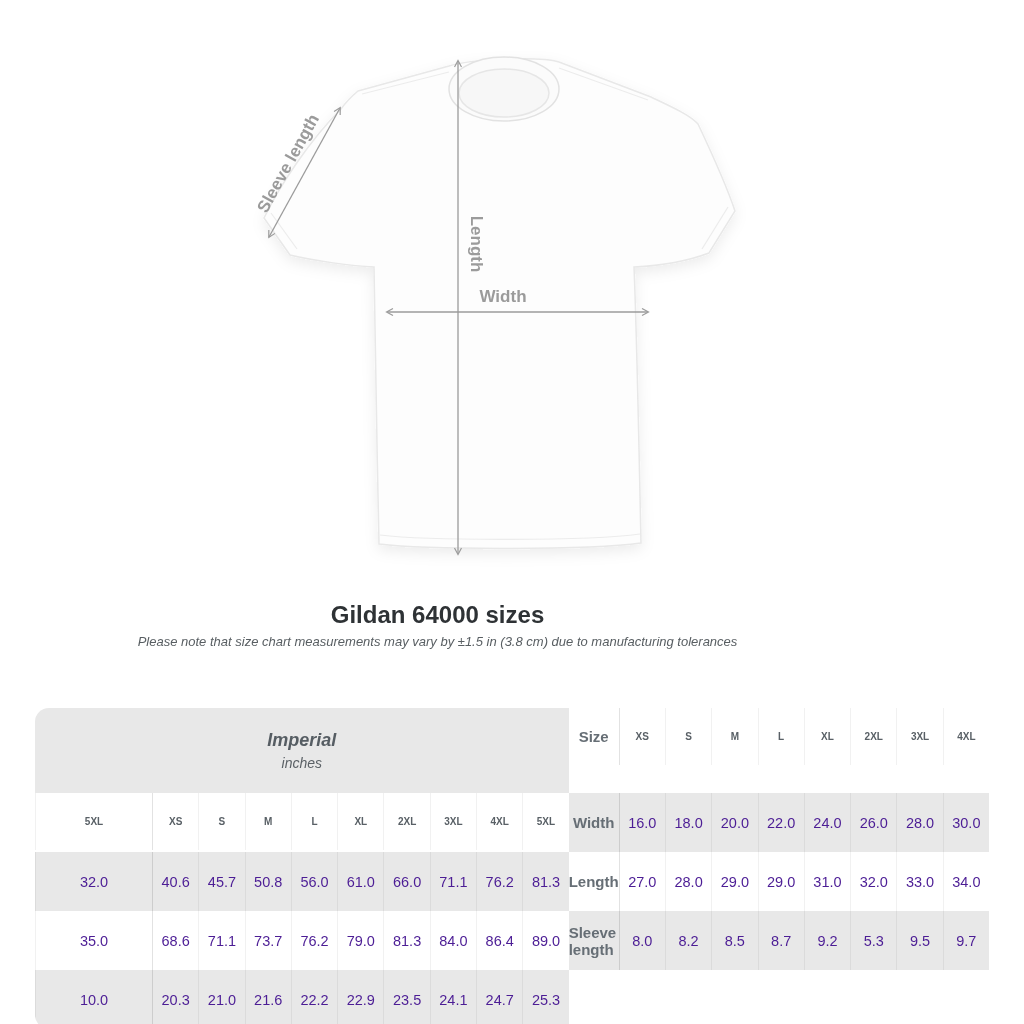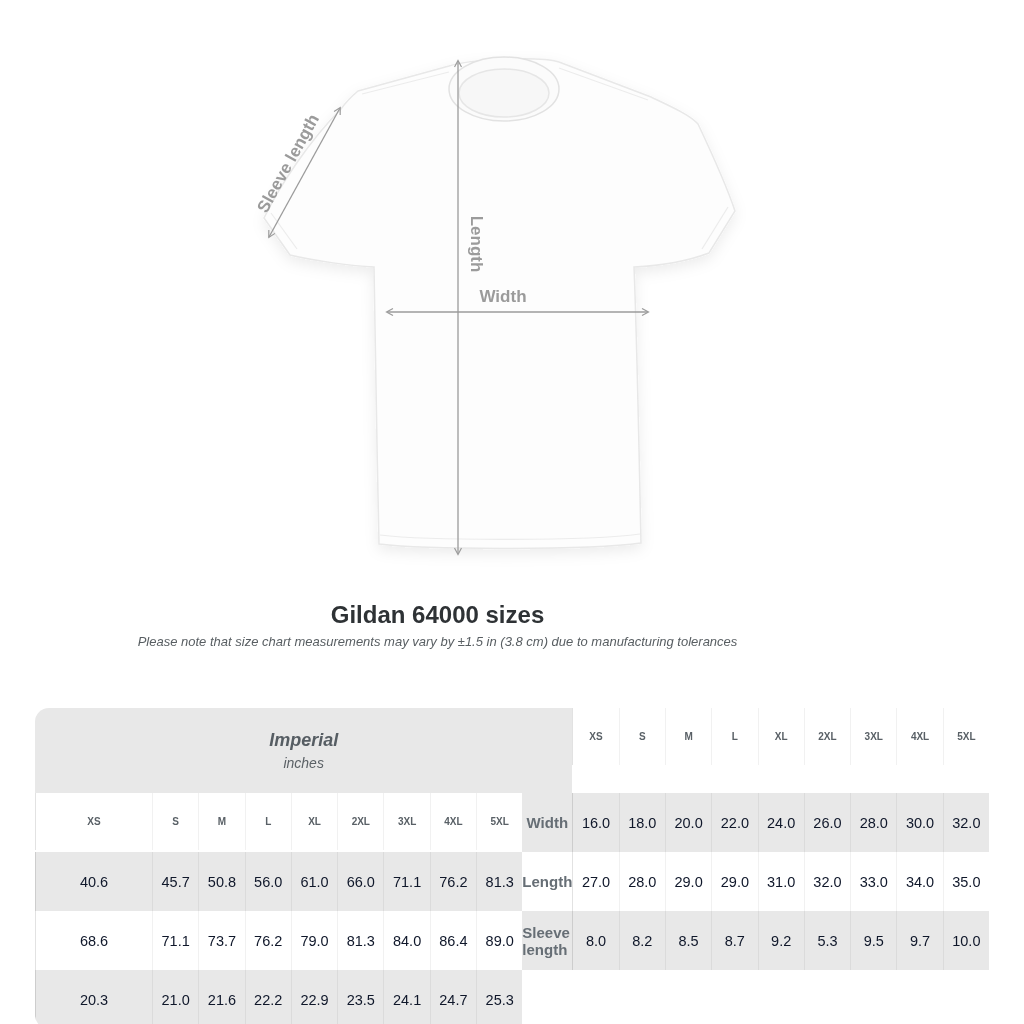--- a/index.html
+++ b/index.html
@@ -43,21 +43,21 @@
   .g-label { font-size:18px; font-weight:bold; font-style:italic; color:#565d63; }
   .g-unit  { margin-top:4px; font-size:14px; font-style:italic; color:#5b6166; }
 
   .cell { display:flex; align-items:center; justify-content:center; height:59px; background:#ffffff; }
   .cell.hrow { height:57px; }
   .cell.gray { background:#e8e8e8; }
   .cell.sep        { border-left:1px solid rgba(0,0,0,0.055); }
   .cell.sep-strong { border-left:1px solid rgba(0,0,0,0.115); }
   .row-label { font-weight:bold; color:#666e75; font-size:15px; }
   .size-head { font-weight:bold; color:#596066; font-size:10px; }
-  .val       { color:#0f172a; font-size:14.5px; }
+  .val       { color:#4c1d95; font-size:14.5px; }
 </style>
 </head>
 <body>
 
 <div class="shirt-stage">
   <svg width="1024" height="600" viewBox="0 0 1024 600">
     <defs>
       <filter id="soft" x="-20%" y="-20%" width="140%" height="140%">
         <feDropShadow dx="0" dy="5" stdDeviation="7" flood-color="#000000" flood-opacity="0.075"></feDropShadow>
       </filter>
@@ -110,20 +110,21 @@
   <div class="title">Gildan 64000 sizes</div>
   <div class="subtitle">Please note that size chart measurements may vary by ±1.5 in (3.8 cm) due to manufacturing tolerances</div>
 </div>
 
 <div class="size-table" id="size-table">
   <div class="band band-left">
     <div class="g-label">Imperial</div>
     <div class="g-unit">inches</div>
   </div>
 
+<div class="cell hrow row-label">Size</div>
     <div class="cell hrow size-head sep-strong">XS</div>
     <div class="cell hrow size-head sep">S</div>
     <div class="cell hrow size-head sep">M</div>
     <div class="cell hrow size-head sep">L</div>
     <div class="cell hrow size-head sep">XL</div>
     <div class="cell hrow size-head sep">2XL</div>
     <div class="cell hrow size-head sep">3XL</div>
     <div class="cell hrow size-head sep">4XL</div>
     <div class="cell hrow size-head sep">5XL</div>
     <div class="cell hrow size-head sep-strong">XS</div>

